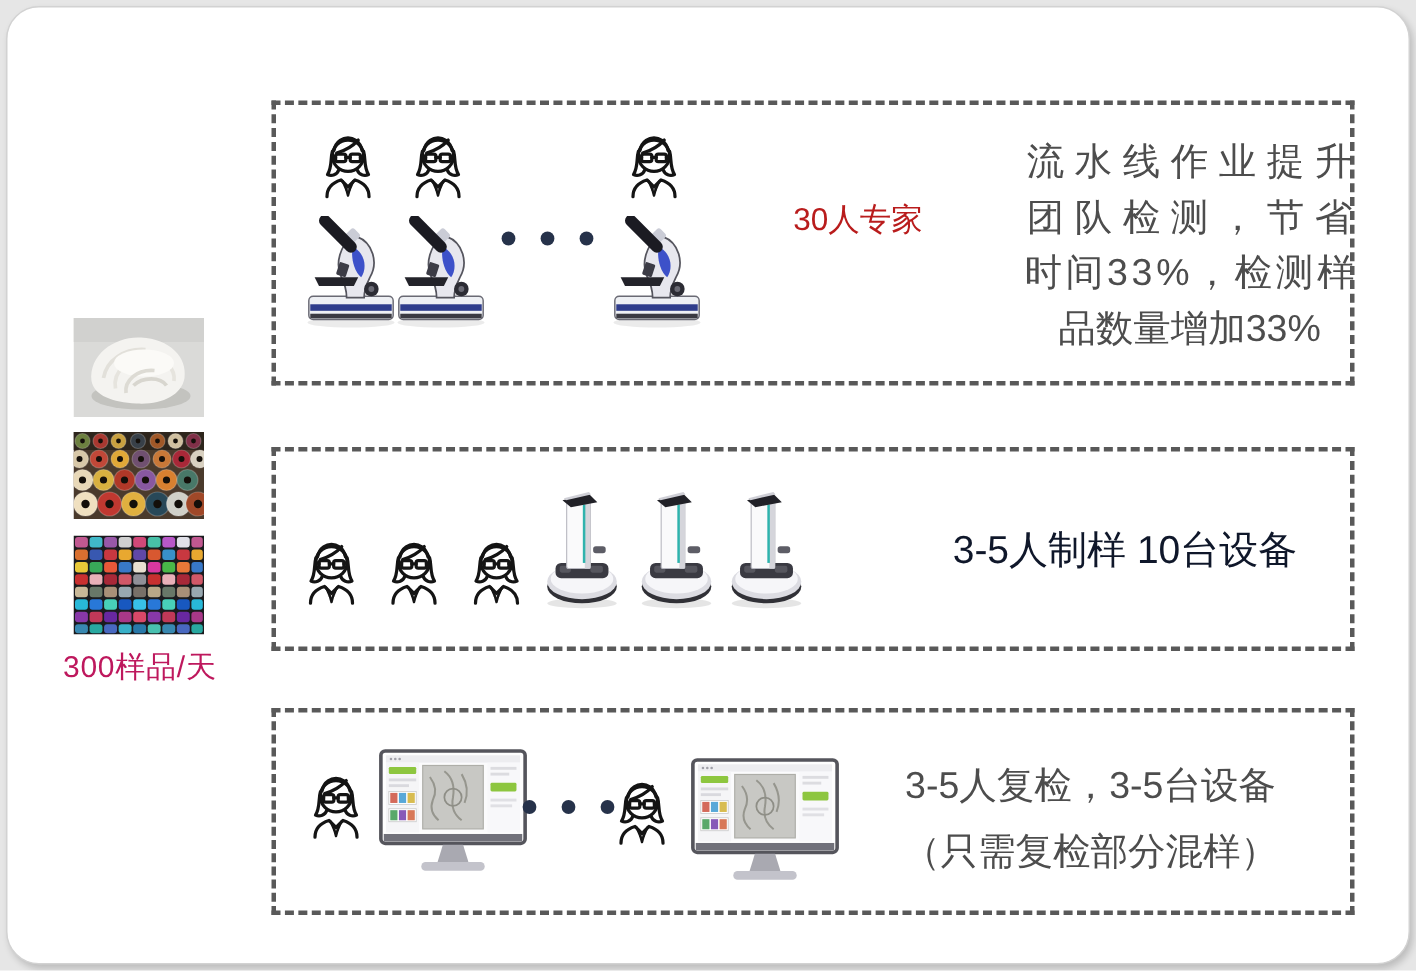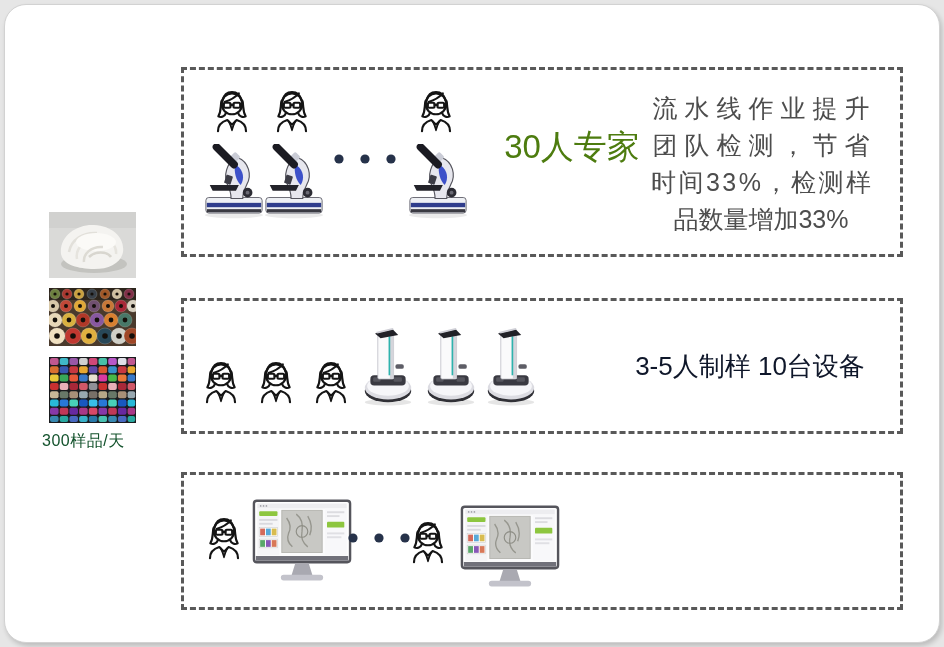--- a/index.html
+++ b/index.html
@@ -24,39 +24,39 @@
   #box-recheck{left:176px;top:467px;width:722px;height:138px;}
 
   .woman{width:46px;height:54px;}
   .microscope{width:64px;height:76px;}
   .device{width:52px;height:86px;}
   .monitor{width:100px;height:92px;}
   .dots{width:70px;height:14px;}
 
   .expert-label{
     left:318px;top:62px;width:140px;text-align:center;
-    font-size:33px;line-height:30px;color:#4d7c0f;
+    font-size:21px;line-height:30px;color:#b91c1c;
   }
   .expert-note{
-    left:456px;top:20px;width:242px;text-align:center;
+    left:488px;top:20px;width:242px;text-align:center;
     font-size:25px;line-height:37px;color:#4d4d4d;white-space:nowrap;
   }
   .ls-wide{letter-spacing:7px;margin-right:-7px;}
   .ls-mid{letter-spacing:2.5px;margin-right:-2.5px;}
   .prep-label{
     left:420px;top:48px;width:292px;text-align:center;
     font-size:26px;color:#0f172a;white-space:nowrap;
   }
   .recheck-label{
     left:386px;top:27px;width:314px;text-align:center;
     font-size:25px;line-height:44px;color:#4d4d4d;white-space:nowrap;
   }
   .caption{
     left:37px;top:426px;width:130px;
-    font-size:16px;color:#14532d;letter-spacing:0.5px;
+    font-size:20px;color:#be185d;letter-spacing:0.5px;
   }
   .photo{position:absolute;left:44px;width:87px;display:block;}
 </style>
 </head>
 <body>
 
 <svg width="0" height="0" style="position:absolute" aria-hidden="true">
   <defs>
     <g id="sym-woman" fill="none" stroke="#141414" stroke-width="3" stroke-linecap="round" stroke-linejoin="round">
       <circle cx="32" cy="21" r="14.5" fill="#ffffff"></circle>
@@ -393,15 +393,19 @@
         <use href="#sym-dots"></use>
       </svg>
 
     <svg class="abs woman" style="left:221px;top:40px" viewBox="0 0 64 62">
         <use href="#sym-woman"></use>
       </svg>
     <svg class="abs monitor" style="left:276px;top:28px" viewBox="0 0 104 92">
         <use href="#sym-monitor"></use>
       </svg>
 
+    <div class="abs recheck-label">
+      <div>3-5人复检，3-5台设备</div>
+      <div>（只需复检部分混样）</div>
+    </div>
   </div>
 
 </div>
 
 </body></html>

